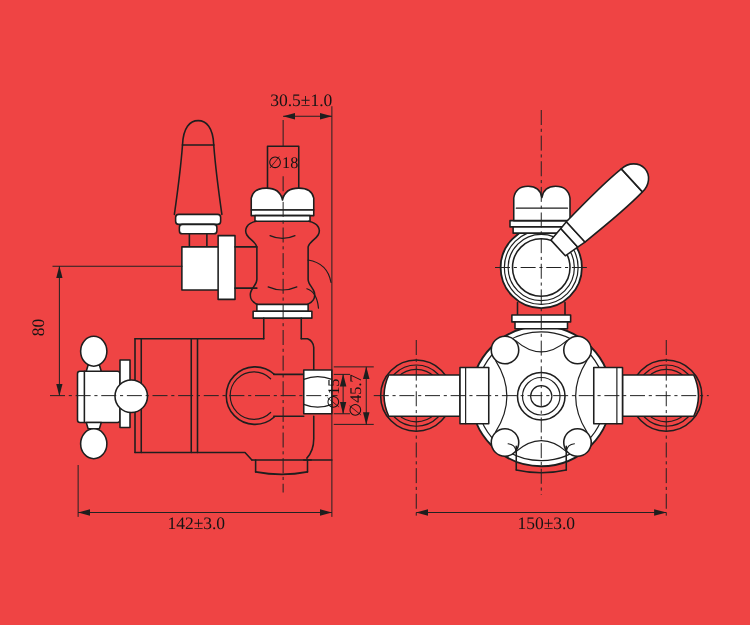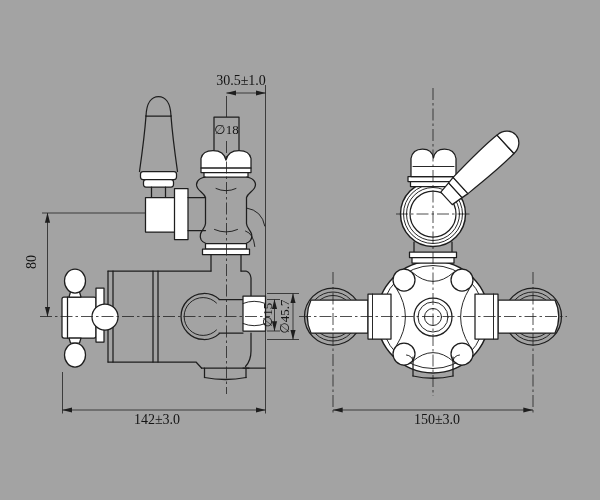--- a/index.html
+++ b/index.html
@@ -1,16 +1,16 @@
 <!DOCTYPE html>
 <html><head>
 <meta charset="utf-8">
 <style>
   html,body{margin:0;padding:0;background:#fff;}
-  #stage{position:relative;width:600px;height:500px;background:#a3a3a3;overflow:hidden;
+  #stage{position:relative;width:600px;height:500px;background:#ef4444;overflow:hidden;
          font-family:"Liberation Serif","DejaVu Serif",serif;}
   svg{display:block}
   svg *{vector-effect:none}
   .obj{stroke:#1e1e1e;fill:none;stroke-width:1.25;stroke-linecap:round;stroke-linejoin:round}
   .thk{stroke:#1e1e1e;fill:none;stroke-width:1.45;stroke-linecap:round;stroke-linejoin:round}
   .lt {stroke:#1e1e1e;fill:none;stroke-width:0.95;stroke-linecap:round}
   .wf {fill:#ffffff}
   .thin{stroke:#222;fill:none;stroke-width:0.8;stroke-linecap:butt}
   .cl  {stroke:#222;fill:none;stroke-width:0.8;stroke-dasharray:12 3 2.5 3;stroke-linecap:butt}
   .dimtxt{font-family:"Liberation Serif","DejaVu Serif","DejaVu Sans",serif;

